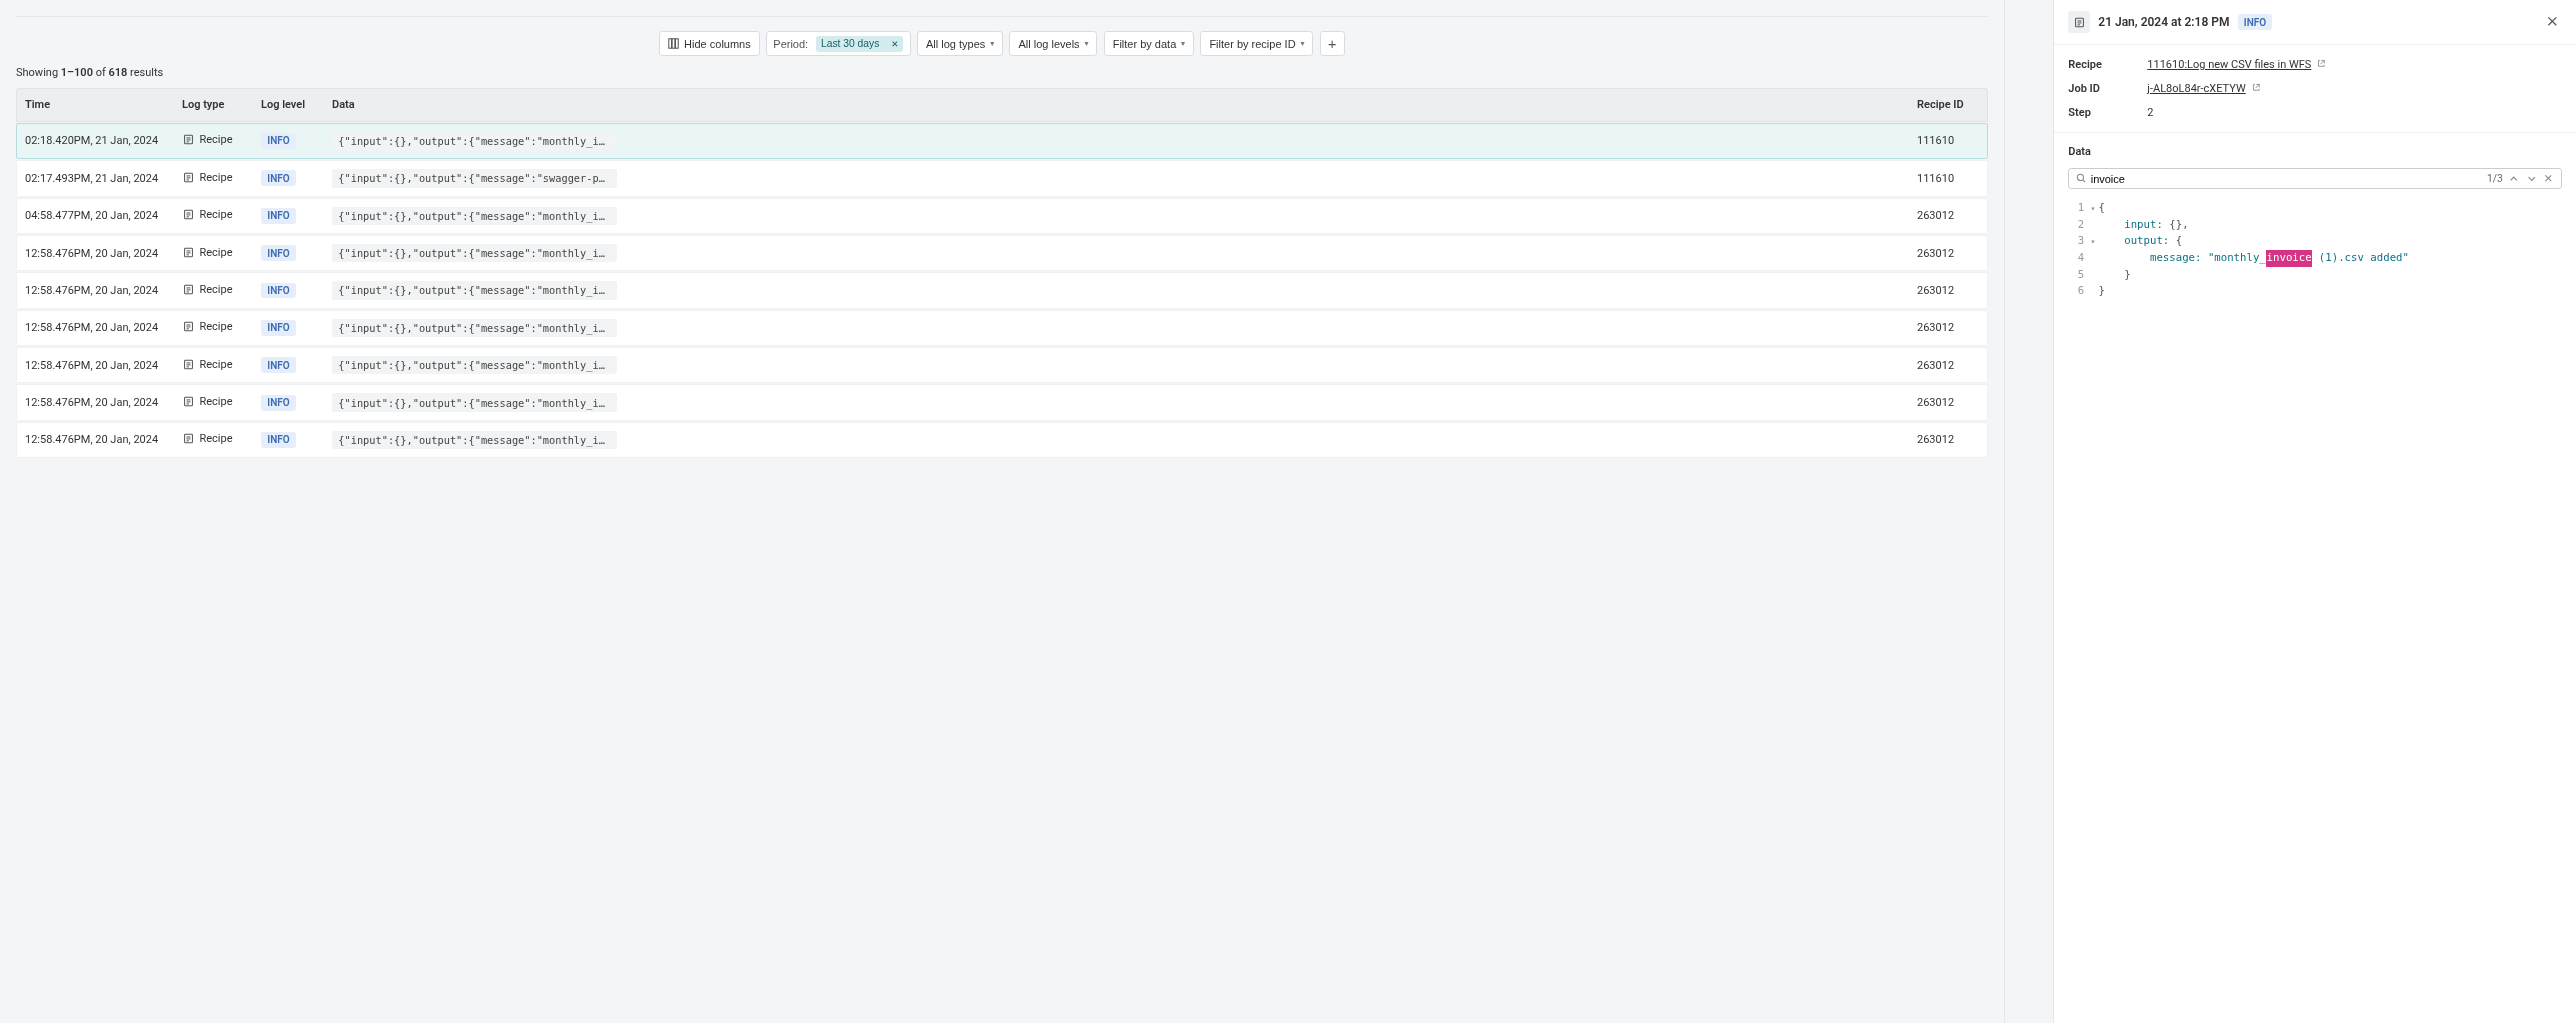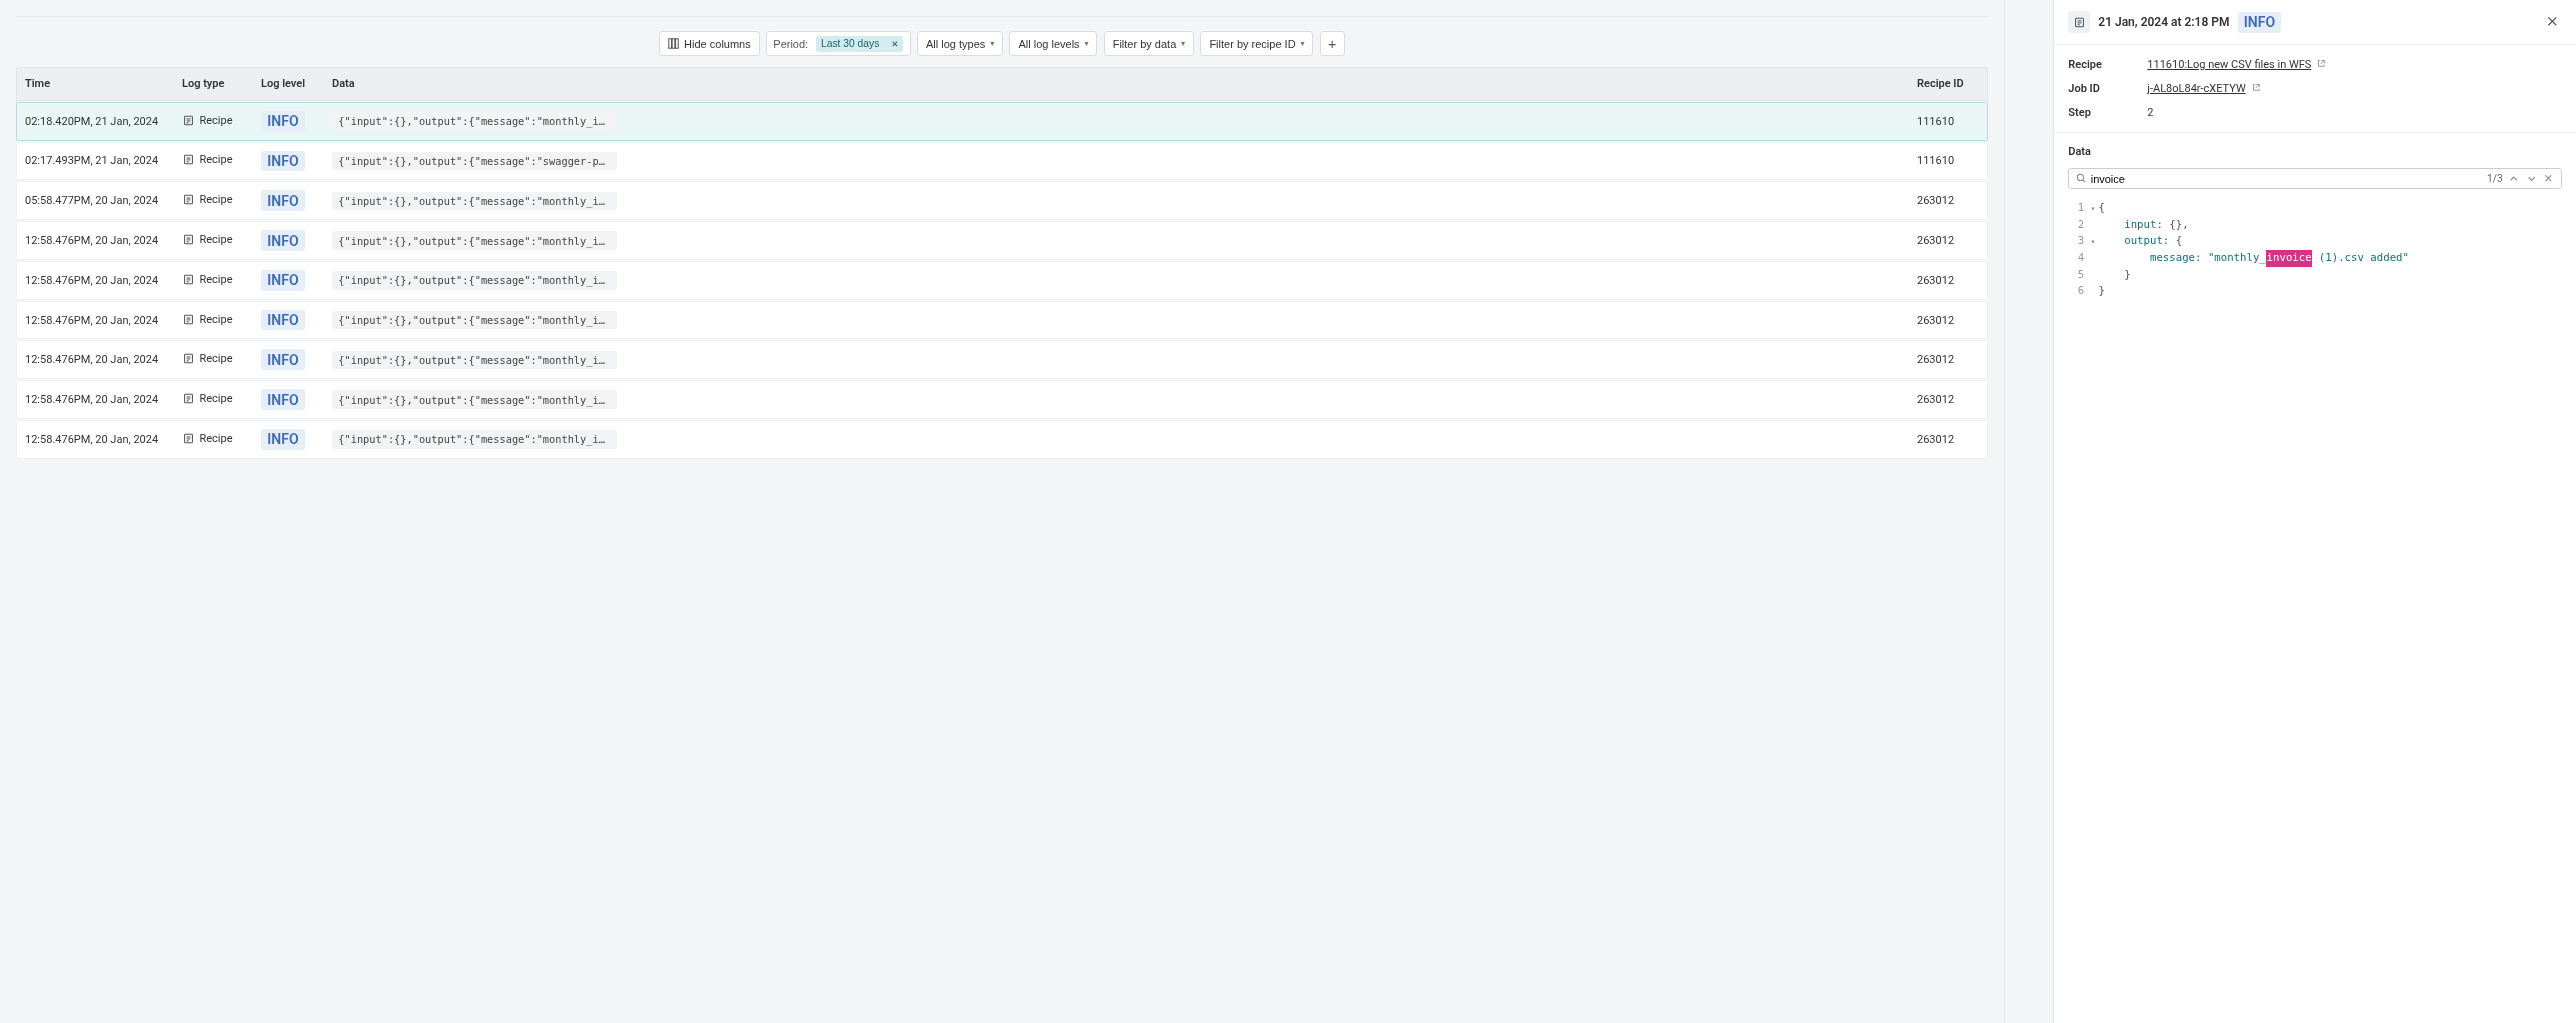--- a/index.html
+++ b/index.html
@@ -25,21 +25,21 @@
 .table tbody tr { background: #fff; }
 .table tbody tr.selected { background: #eaf5f6; }
 .table tbody tr.selected td { border-top: 0.8px solid #b5dde0; border-bottom: 0.8px solid #b5dde0; }
 .table tbody tr.selected td:first-child { border-left: 0.8px solid #b5dde0; }
 .table tbody tr.selected td:last-child { border-right: 0.8px solid #b5dde0; }
 .table tbody td { padding: 8px 8px; font-size: 11px; color: #333; border-top: 0.8px solid #eef0f2; border-bottom: 0.8px solid #eef0f2; vertical-align: middle; }
 .table tbody td:first-child { border-left: 0.8px solid #eef0f2; border-radius: 2.4px 0 0 2.4px; }
 .table tbody td:last-child { border-right: 0.8px solid #eef0f2; border-radius: 0 2.4px 2.4px 0; }
 .logtype-cell { display: inline-flex; align-items: center; gap: 4.8px; }
 .recipe-icon { display: inline-flex; align-items: center; justify-content: center; width: 12.7px; height: 12.7px; }
-.level-badge { display: inline-block; background: #e6eef9; color: #3d6bb3; font-weight: 600; font-size: 14px; padding: 2.4px 6.3px; border-radius: 2.4px; }
+.level-badge { display: inline-block; background: #e6eef9; color: #3d6bb3; font-weight: 600; font-size: 10px; padding: 2.4px 6.3px; border-radius: 2.4px; }
 .data-pill { display: inline-block; background: #f1f3f4; color: #444; font-family: "SF Mono", Menlo, Consolas, monospace; font-size: 10.3px; padding: 3.2px 6.3px; border-radius: 2.4px; max-width: 285px; white-space: nowrap; overflow: hidden; text-overflow: ellipsis; vertical-align: middle; }
 .sidepanel { width: 523px; background: #fff; border-left: 0.8px solid #e4e6e8; display: flex; flex-direction: column; overflow: auto; margin-left: 48px; }
 .sp-header { display: flex; align-items: center; gap: 8px; padding: 11px 14.3px; border-bottom: 0.8px solid #eceef0; }
 .sp-header .icon-box { width: 22px; height: 22px; background: #eef1f3; border-radius: 3.2px; display: inline-flex; align-items: center; justify-content: center; }
 .sp-header .title-text { font-weight: 600; font-size: 12px; }
 .sp-header .close { margin-left: auto; cursor: pointer; color: #666; font-size: 14.3px; padding: 3.2px; }
 .sp-meta { padding: 12.7px 14.3px; border-bottom: 0.8px solid #eceef0; }
 .meta-row { display: flex; margin-bottom: 11px; }
 .meta-row:last-child { margin-bottom: 0; }
 .meta-label { width: 79px; font-weight: 600; color: #333; }
@@ -105,20 +105,27 @@
     <button class="filter-btn">
       <span>Filter by recipe ID</span>
       <span class="chev">▾</span>
     </button>
 
     <button class="add-btn">
       <span>+</span>
     </button>
   </div>
 
+  <div class="results-count">
+    <span>Showing</span>
+    <b>1–100</b>
+    <span>of</span>
+    <b>618</b>
+    <span>results</span>
+  </div>
 
   <table class="table">
     <thead>
       <tr>
         <th style="width:158px">Time</th>
         <th style="width:79px">Log type</th>
         <th style="width:71px">Log level</th>
         <th>Data</th>
         <th style="width:79px">Recipe ID</th>
       </tr>
@@ -152,21 +159,21 @@
                   <line x1="4.5" y1="10" x2="7.5" y2="10" stroke="#555" stroke-width="1.3"></line>
                 </svg>
               </span>
               <span>Recipe</span>
             </span></td>
           <td><span class="level-badge">INFO</span></td>
           <td><span class="data-pill">{"input":{},"output":{"message":"swagger-petstor…</span></td>
           <td>111610</td>
         </tr>
         <tr>
-          <td>05:58.477PM, 20 Jan, 2024</td>
+          <td>04:58.477PM, 20 Jan, 2024</td>
           <td><span class="logtype-cell">
               <span class="recipe-icon">
                 <svg width="11" height="11" viewBox="0 0 14 14">
                   <rect x="2" y="1.5" width="10" height="11" rx="1" fill="none" stroke="#555" stroke-width="1.3"></rect>
                   <line x1="4.5" y1="5" x2="9.5" y2="5" stroke="#555" stroke-width="1.3"></line>
                   <line x1="4.5" y1="7.5" x2="9.5" y2="7.5" stroke="#555" stroke-width="1.3"></line>
                   <line x1="4.5" y1="10" x2="7.5" y2="10" stroke="#555" stroke-width="1.3"></line>
                 </svg>
               </span>
               <span>Recipe</span>

